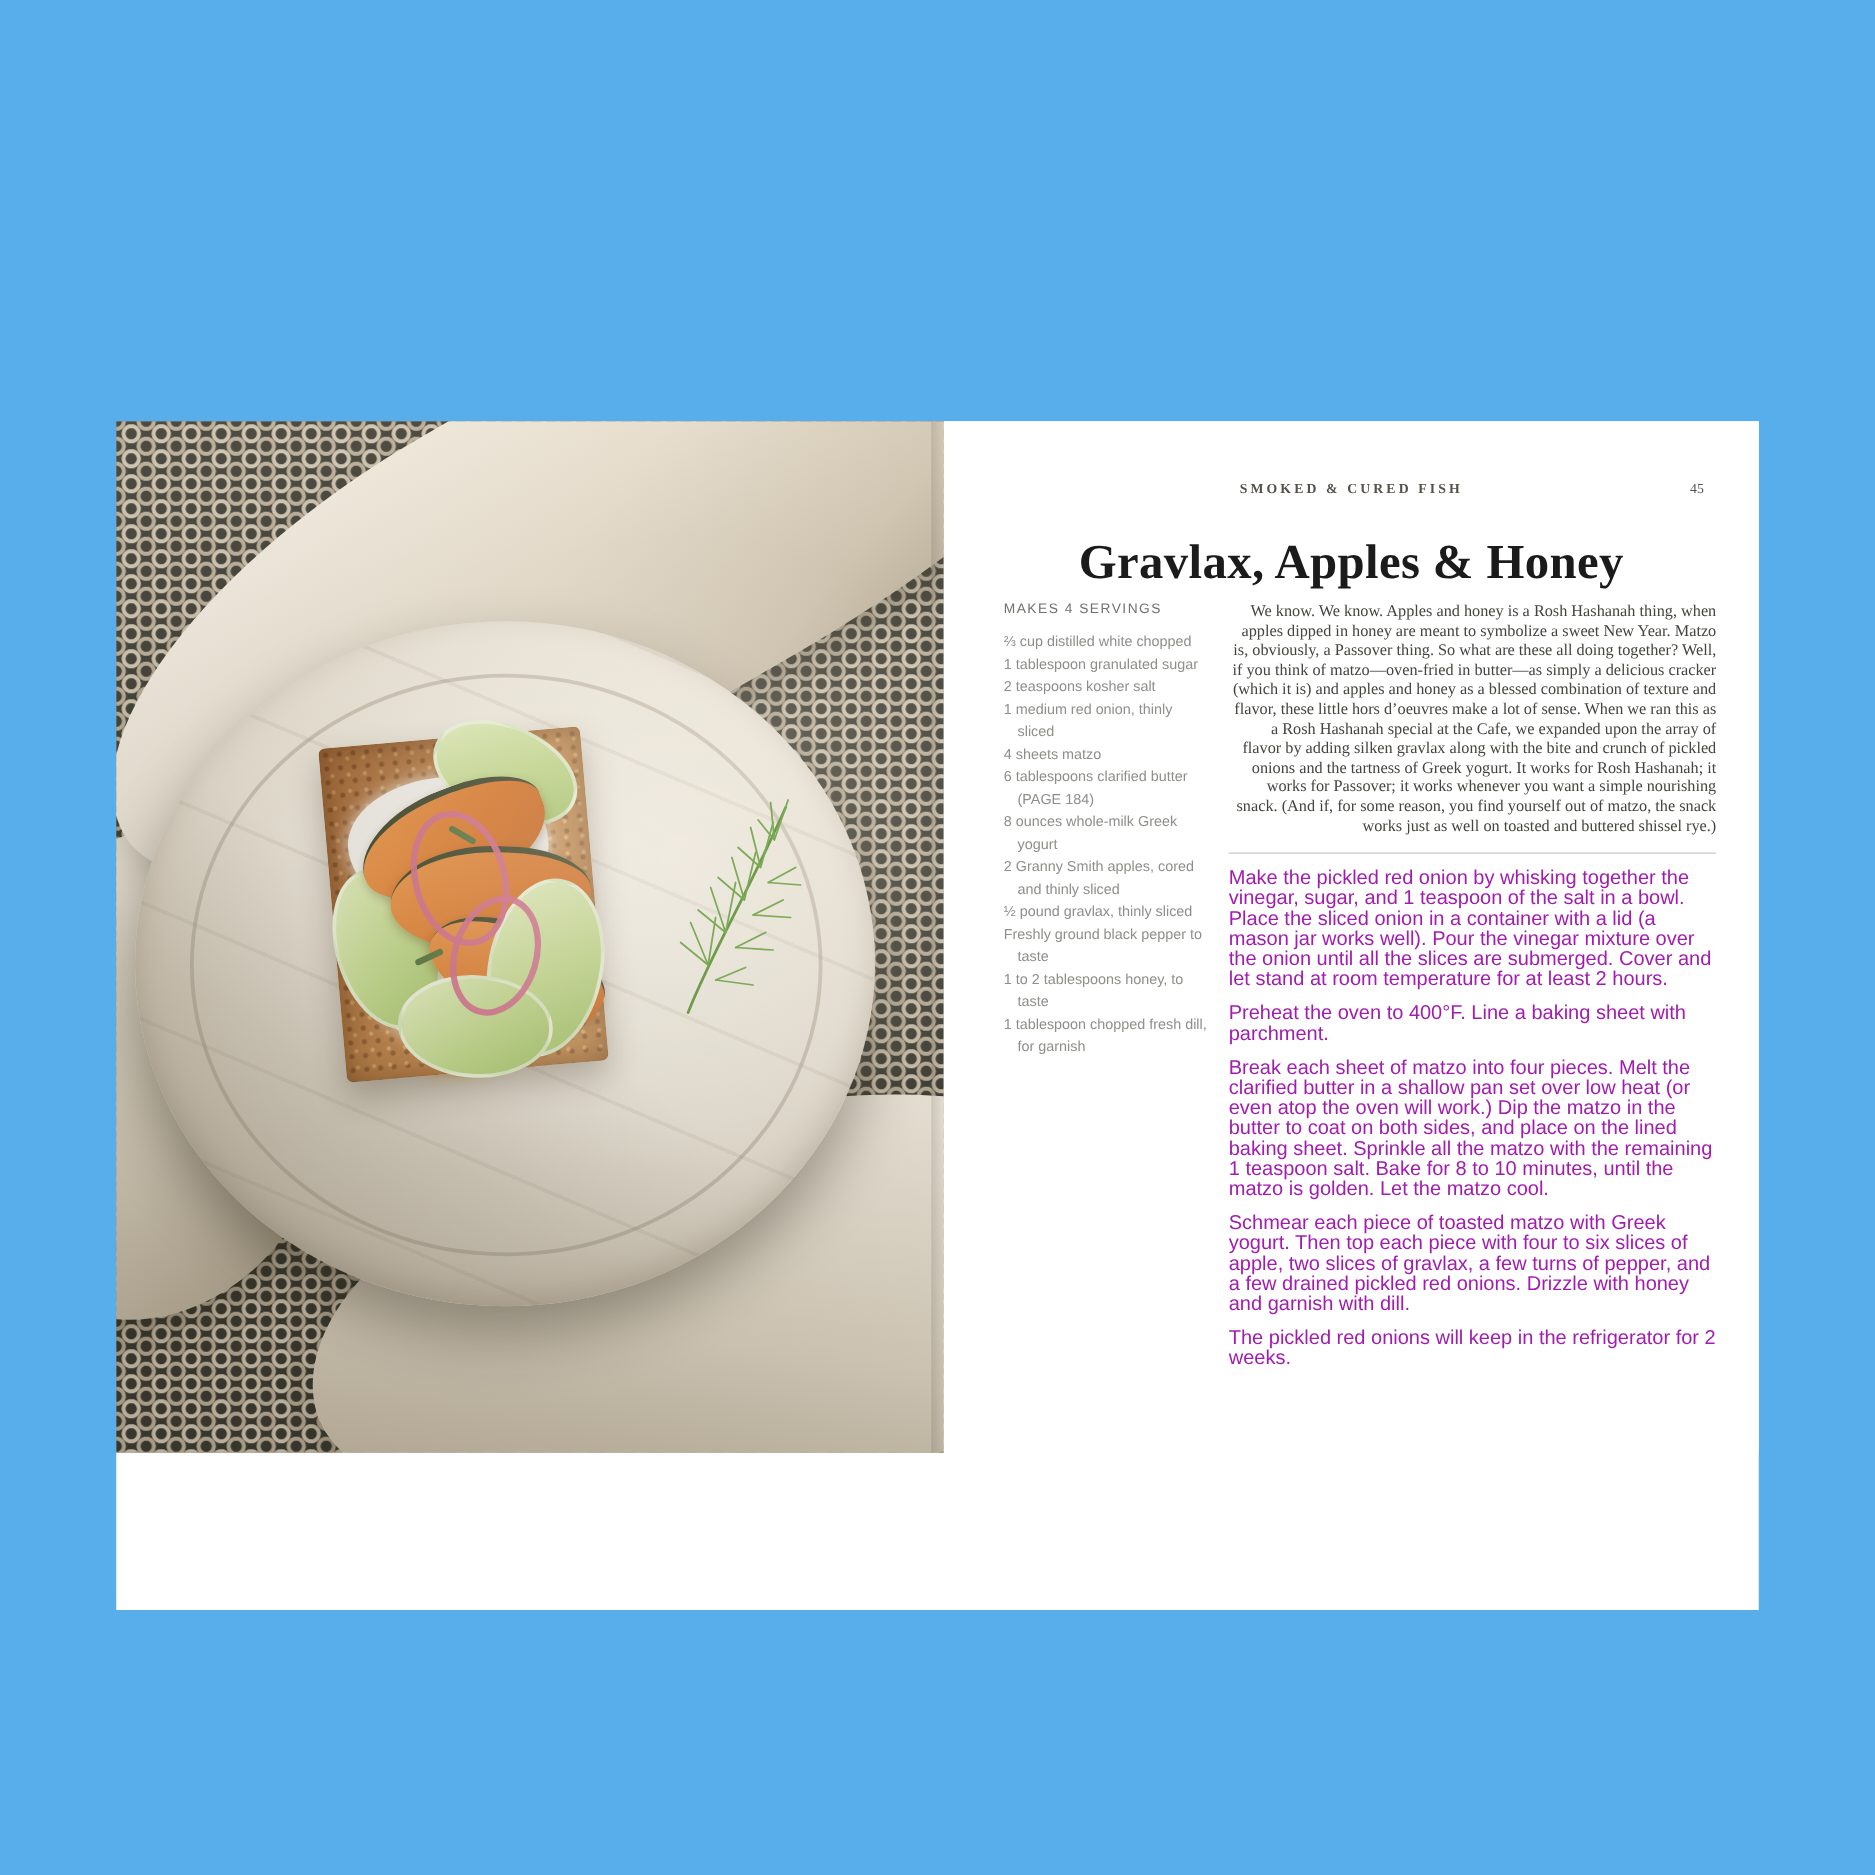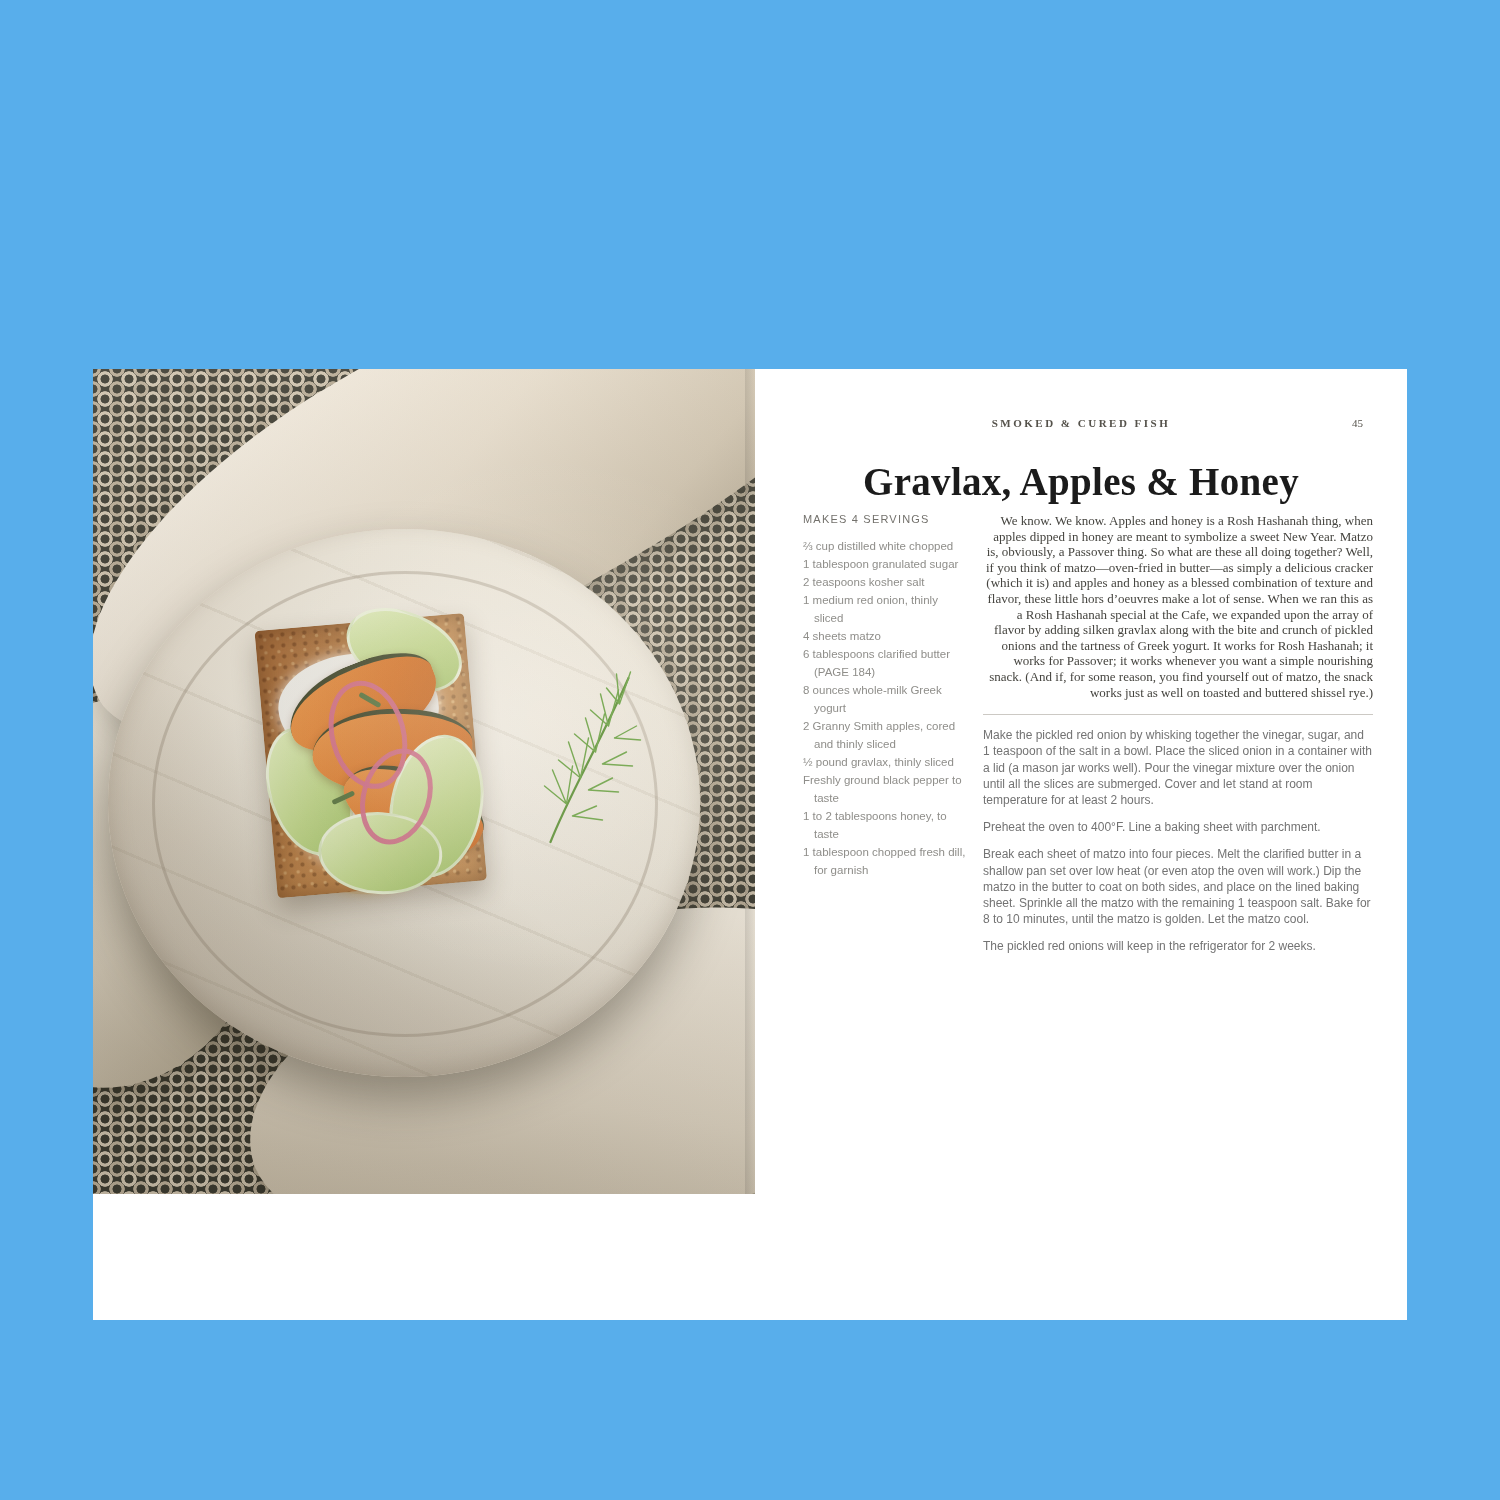--- a/index.html
+++ b/index.html
@@ -1,20 +1,20 @@
 <!DOCTYPE html>
 <html><head>
 <meta charset="utf-8">
 <style>
   html,body{margin:0;padding:0;}
   .canvas{
     position:relative;width:1500px;height:1500px;background:#58aeeb;
     font-family:"Liberation Sans",sans-serif;overflow:hidden;
   }
-  .spread{position:absolute;left:93px;top:337px;width:1314px;height:951px;background:#ffffff;margin-top:32px;}
+  .spread{position:absolute;left:93px;top:337px;width:1314px;height:951px;background:#ffffff;}
 
   
   .photo{
     position:absolute;left:0;top:0;width:662px;height:825px;overflow:hidden;
     background-color:#3c3b31;
     background-image:
       radial-gradient(circle at center, rgba(0,0,0,0) 4.2px, #d3c7b2 4.8px 7.4px, rgba(0,0,0,0) 8px),
       radial-gradient(circle at center, rgba(0,0,0,0) 4.2px, #bdb09a 4.8px 7.4px, rgba(0,0,0,0) 8px);
     background-size:24px 20px,24px 20px;
     background-position:0 0,12px 10px;
@@ -115,21 +115,21 @@
   .ingredients{
     position:absolute;left:48px;top:168px;width:165px;
     margin:0;padding:0;list-style:none;
     font-size:11.5px;line-height:18px;color:#8f8e8a;}
   .ingredients li{padding-left:11px;text-indent:-11px;margin:0;}
   .bodycol{position:absolute;left:228px;top:144px;width:390px;}
   .headnote{
     margin:0;font-family:"Liberation Serif",serif;
     font-size:13px;line-height:15.6px;color:#45443f;text-align:right;}
   .rule{border:none;border-top:1px solid #ccc9c4;margin:14px 0 12px 0;}
-  .method p{margin:0 0 11px 0;font-size:12px;line-height:16.2px;color:#737373;}
+  .method p{margin:0 0 11px 0;font-size:16px;line-height:16.2px;color:#a21caf;}
 </style>
 </head>
 <body>
 
 <div class="canvas">
   <div class="spread">
 
     <div class="photo">
       <div class="cloth cloth-c"></div>
       <div class="cloth cloth-a"></div>
@@ -202,19 +202,20 @@
         <li>1 tablespoon chopped fresh dill, for garnish</li>
       </ul>
 
       <div class="bodycol">
         <p class="headnote">We know. We know. Apples and honey is a Rosh Hashanah thing, when apples dipped in honey are meant to symbolize a sweet New Year. Matzo is, obviously, a Passover thing. So what are these all doing together? Well, if you think of matzo—oven-fried in butter—as simply a delicious cracker (which it is) and apples and honey as a blessed combination of texture and flavor, these little hors d’oeuvres make a lot of sense. When we ran this as a Rosh Hashanah special at the Cafe, we expanded upon the array of flavor by adding silken gravlax along with the bite and crunch of pickled onions and the tartness of Greek yogurt. It works for Rosh Hashanah; it works for Passover; it works whenever you want a simple nourishing snack. (And if, for some reason, you find yourself out of matzo, the snack works just as well on toasted and buttered shissel rye.)</p>
         <hr class="rule">
         <div class="method">
           <p>Make the pickled red onion by whisking together the vinegar, sugar, and 1 teaspoon of the salt in a bowl. Place the sliced onion in a container with a lid (a mason jar works well). Pour the vinegar mixture over the onion until all the slices are submerged. Cover and let stand at room temperature for at least 2 hours.</p>
           <p>Preheat the oven to 400°F. Line a baking sheet with parchment.</p>
           <p>Break each sheet of matzo into four pieces. Melt the clarified butter in a shallow pan set over low heat (or even atop the oven will work.) Dip the matzo in the butter to coat on both sides, and place on the lined baking sheet. Sprinkle all the matzo with the remaining 1 teaspoon salt. Bake for 8 to 10 minutes, until the matzo is golden. Let the matzo cool.</p>
+          <p>Schmear each piece of toasted matzo with Greek yogurt. Then top each piece with four to six slices of apple, two slices of gravlax, a few turns of pepper, and a few drained pickled red onions. Drizzle with honey and garnish with dill.</p>
           <p>The pickled red onions will keep in the refrigerator for 2 weeks.</p>
         </div>
       </div>
     </div>
 
   </div>
 </div>
 
 </body></html>

